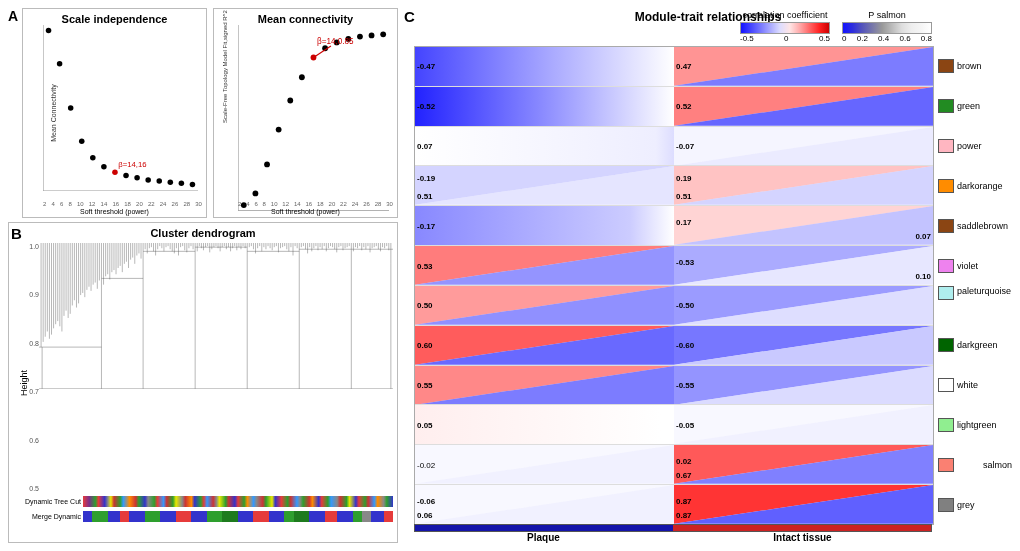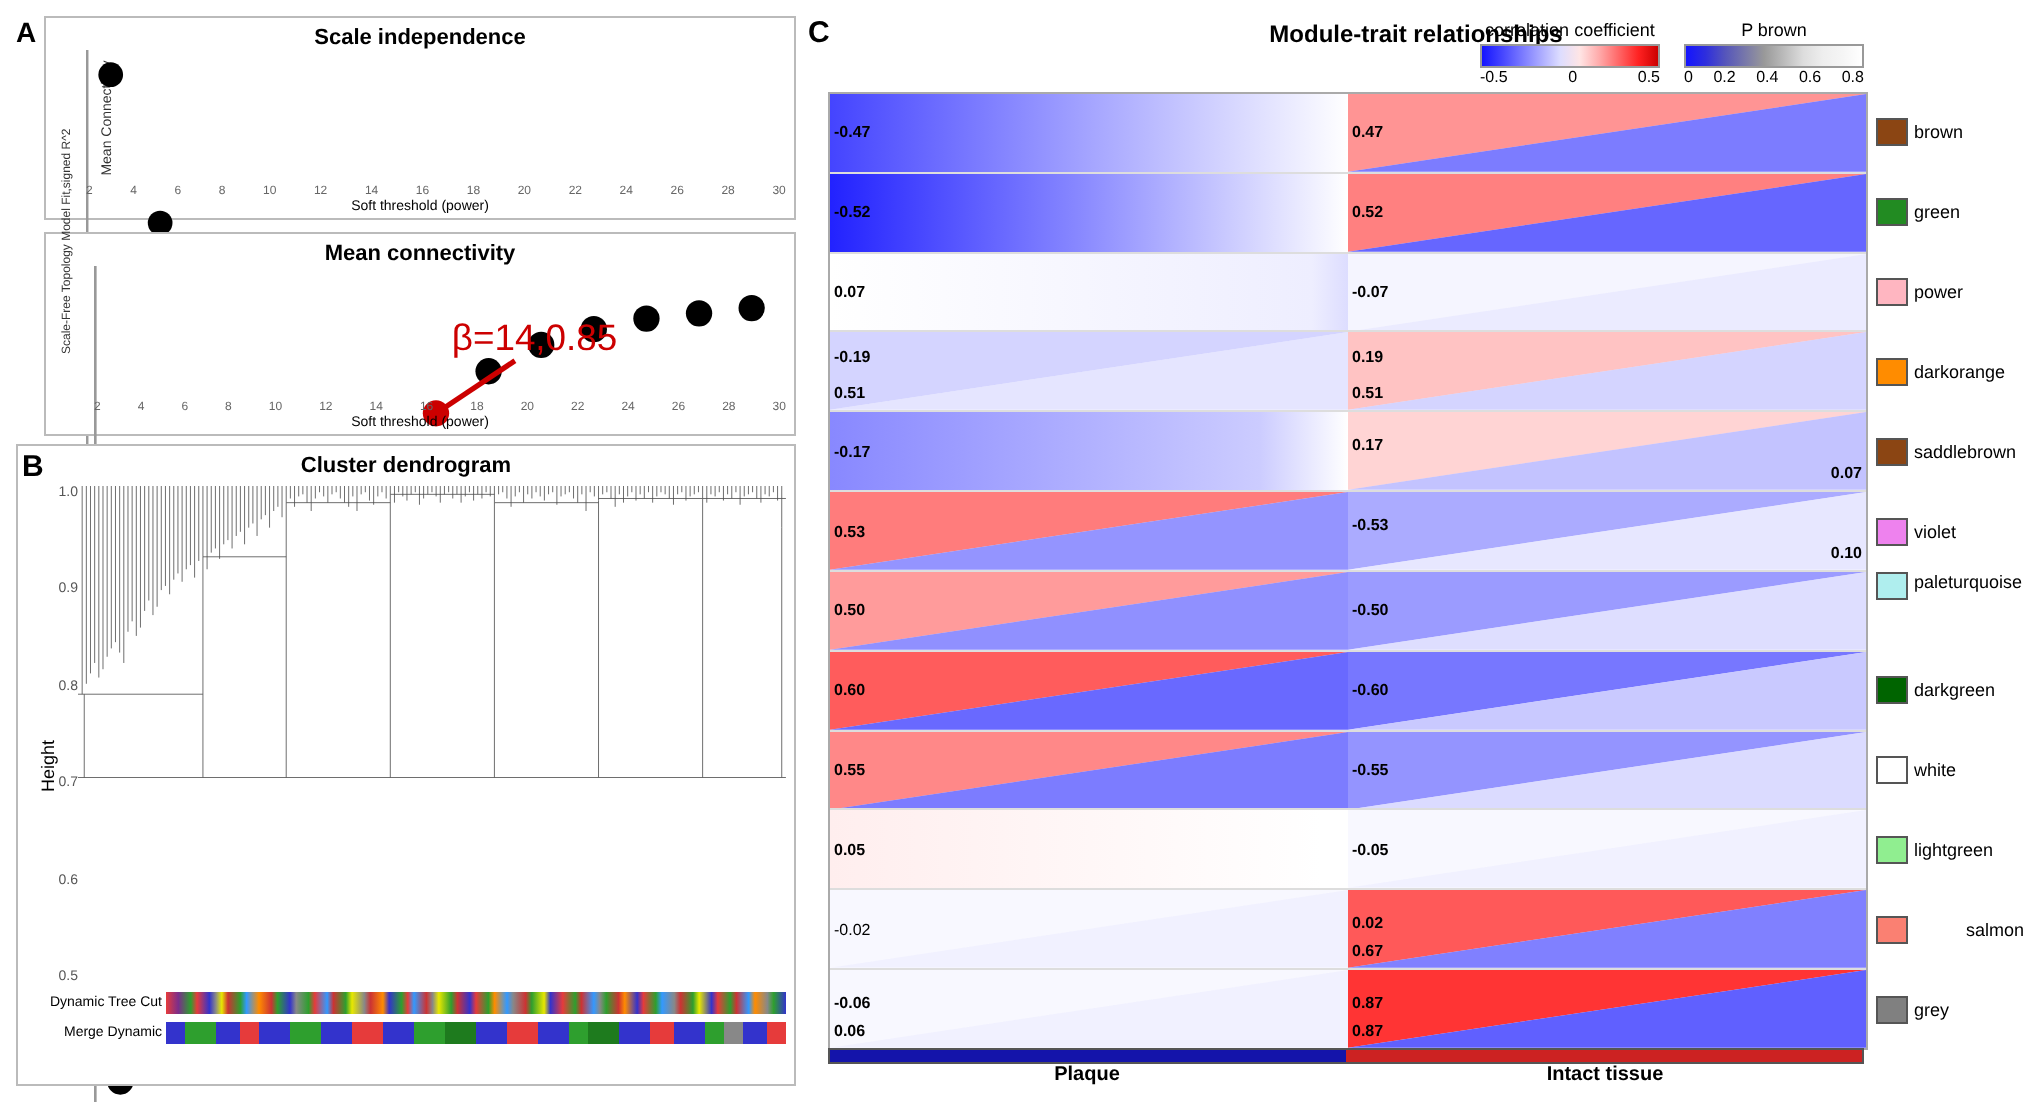--- a/index.html
+++ b/index.html
@@ -91,21 +91,21 @@
 </head>
 <body>
 
 <div class="main-container">
 
   <div class="left-panel">
 
     <div style="position:relative; height:210px;">
       <span class="section-label" style="top:0;left:0;">A</span>
 
-      <div style="display:flex; gap:6px; margin-left:14px; height:210px;flex-direction:column;">
+      <div style="display:flex; gap:6px; margin-left:14px; height:210px;">
 
         <div style="flex:1; position:relative; border:1px solid #bbb; background:white;">
           <div class="chart-title">Scale independence</div>
 
           <div style="position:absolute; left:2px; top:50%; transform:translateY(-50%) rotate(-90deg); font-size:7px; white-space:nowrap; color:#333;">Mean Connectivity</div>
 
           <svg style="position:absolute; top:16px; left:20px; right:8px; bottom:20px;" viewBox="0 0 140 150" preserveAspectRatio="none">
 
             <line x1="0" y1="0" x2="0" y2="150" stroke="#999" stroke-width="1"></line>
             <line x1="0" y1="150" x2="140" y2="150" stroke="#999" stroke-width="1"></line>
@@ -454,21 +454,21 @@
           <div style="font-size:9px; text-align:center; margin-bottom:2px;">correlation coefficient</div>
           <div style="width:90px; height:12px; background: linear-gradient(to right, #1414FF, #4444FF, #7777FF, #AAAAFF, #DDDDFF, #FFE5E5, #FFAAAA, #FF6666, #FF2222, #CC0000); border:1px solid #999;"></div>
           <div style="display:flex; justify-content:space-between; font-size:8px;">
             <span>-0.5</span>
             <span>0</span>
             <span>0.5</span>
           </div>
         </div>
 
         <div>
-          <div style="font-size:9px; text-align:center; margin-bottom:2px;">P brown</div>
+          <div style="font-size:9px; text-align:center; margin-bottom:2px;">P salmon</div>
           <div style="width:90px; height:12px; background: linear-gradient(to right, #1414FF, #2E2EDD, #5555BB, #7777AA, #999999, #BBBBBB, #DDDDDD, #EEEEEE, #F5F5F5, white); border:1px solid #999;"></div>
           <div style="display:flex; justify-content:space-between; font-size:8px;">
             <span>0</span>
             <span>0.2</span>
             <span>0.4</span>
             <span>0.6</span>
             <span>0.8</span>
           </div>
         </div>
       </div>

